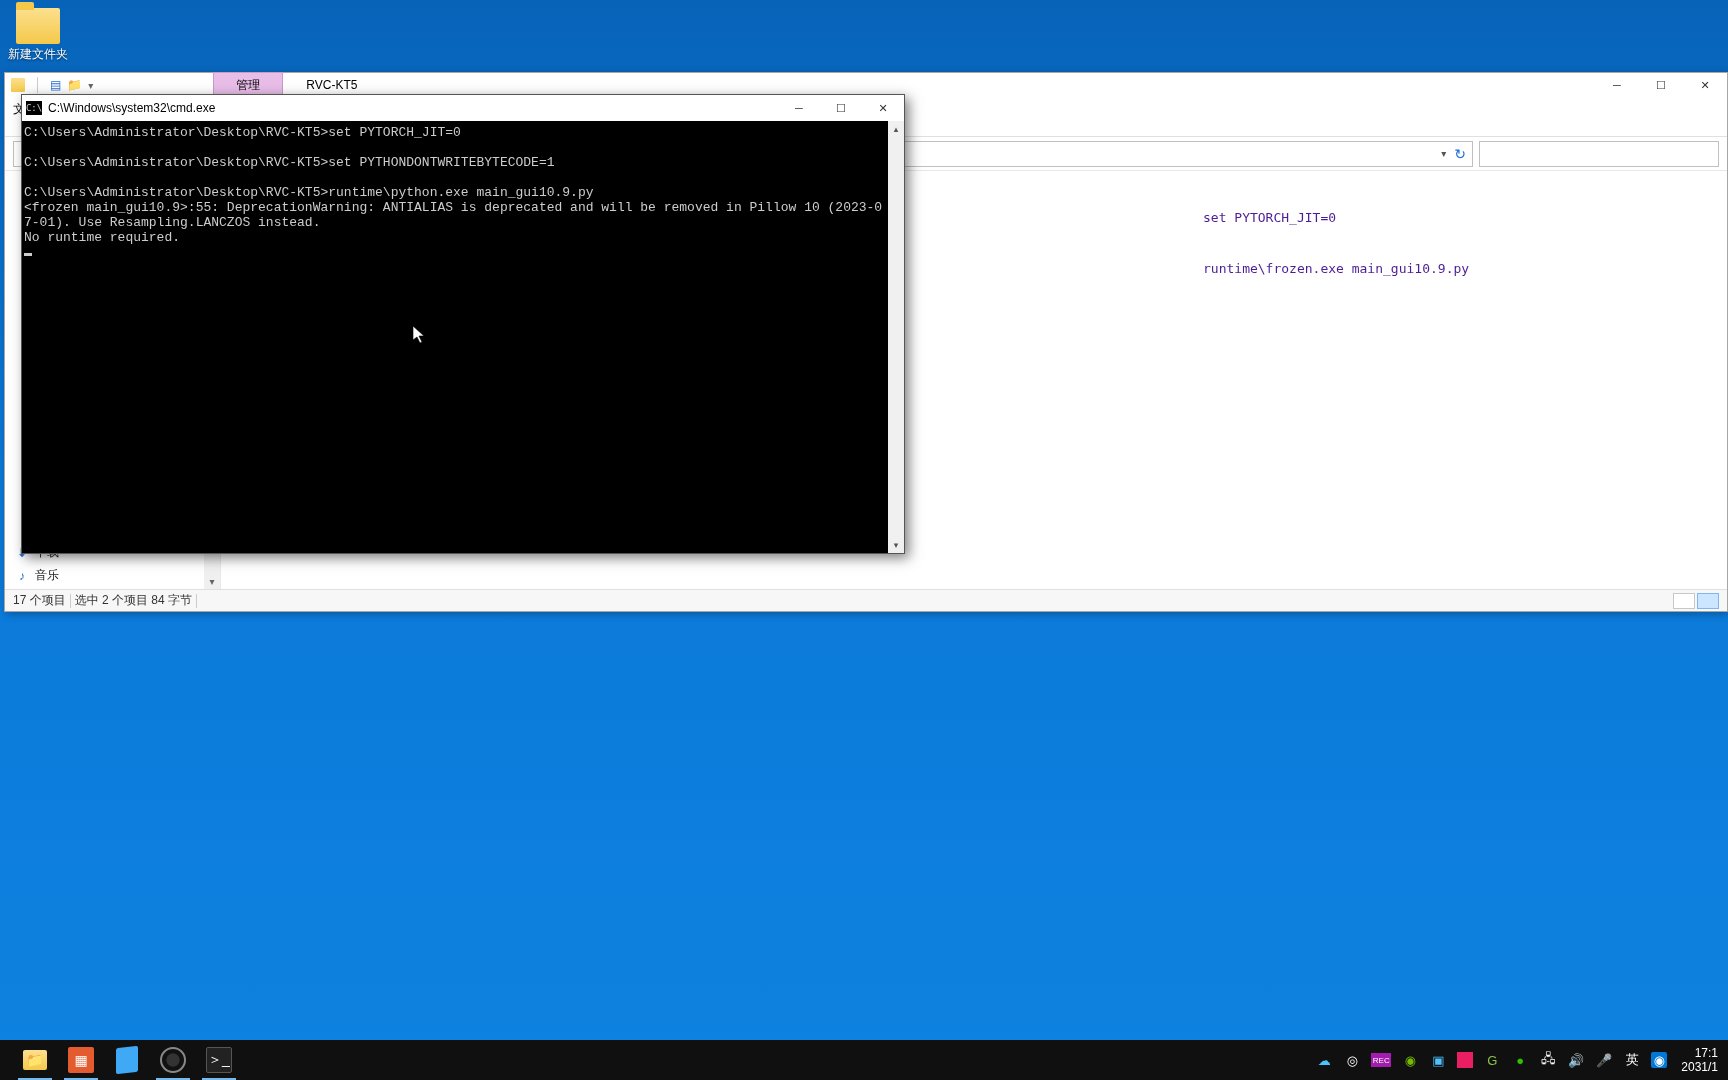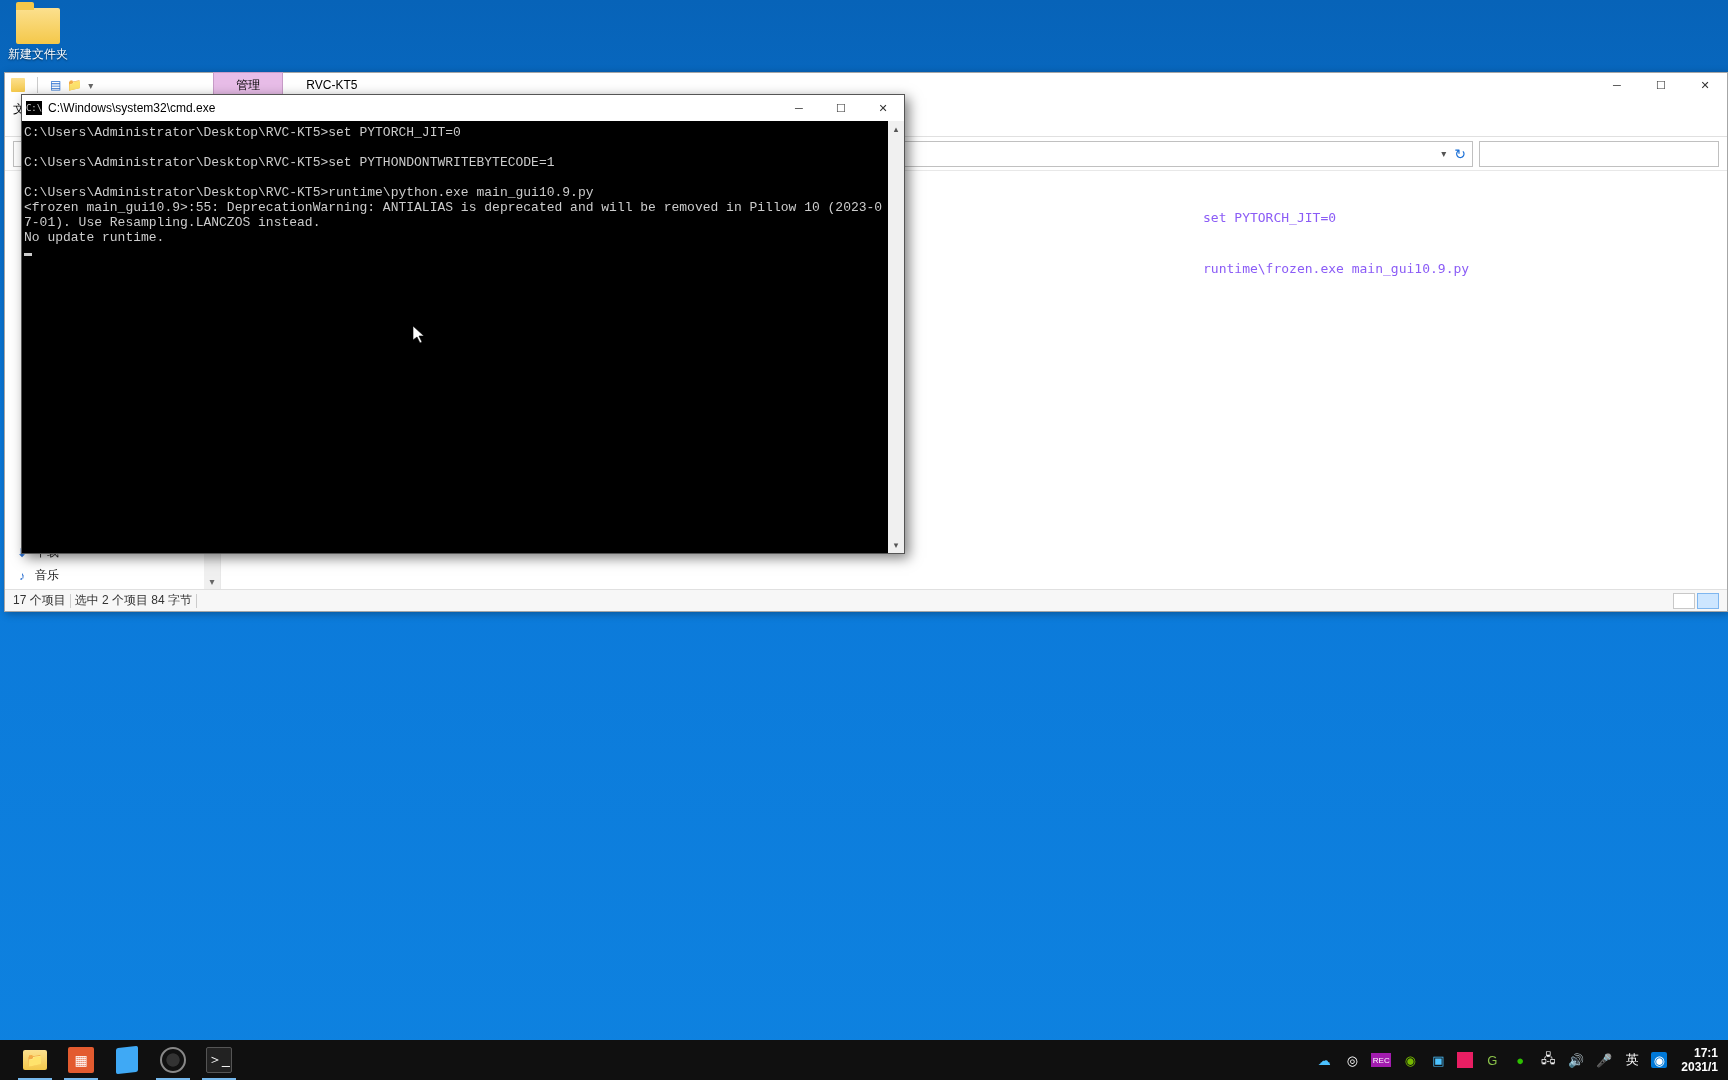--- a/index.html
+++ b/index.html
@@ -34,21 +34,21 @@
 
 .explorer .body { position:absolute; top:98px; bottom:22px; left:0; right:0; display:flex; }
 .explorer .sidebar { width:216px; border-right:1px solid #e8e8e8; overflow:hidden; position:relative; }
 .explorer .side-items { position:absolute; bottom:2px; left:6px; right:6px; }
 .explorer .side-item { display:flex; align-items:center; gap:6px; padding:3px 4px; font-size:12px; color:#222; }
 .explorer .side-item .si-icon { width:14px; height:14px; display:flex; align-items:center; justify-content:center; }
 .explorer .side-scroll { position:absolute; right:0; top:0; bottom:0; width:16px; background:#f0f0f0; display:flex; align-items:flex-end; justify-content:center; }
 .explorer .side-scroll .thumb { color:#666; font-size:10px; padding-bottom:2px; }
 
 .explorer .content { flex:1; position:relative; background:#fff; }
-.explorer .preview-pane { position:absolute; top:4px; right:4px; width:520px; font-family: "NSimSun","SimSun","Consolas",monospace; font-size:13px; line-height:17px; color:#8b5cf6; white-space:pre; }
+.explorer .preview-pane { position:absolute; top:4px; right:4px; width:520px; font-family: "NSimSun","SimSun","Consolas",monospace; font-size:13px; line-height:17px; color:#4c1d95; white-space:pre; }
 
 .explorer .statusbar { position:absolute; bottom:0; left:0; right:0; height:22px; background:#f7f7f7; border-top:1px solid #e0e0e0; display:flex; align-items:center; gap:4px; padding:0 8px; font-size:12px; color:#333; }
 .explorer .status-sep { width:1px; height:14px; background:#ccc; }
 .explorer .status-right { margin-left:auto; display:flex; gap:2px; }
 .explorer .view-btn { width:22px; height:16px; border:1px solid #c8c8c8; background:#fff; }
 .explorer .view-btn.active { background:#cde6ff; border-color:#7eb6ef; }
 
 
 .cmd { position: absolute; top: 94px; left: 21px; width: 884px; height: 460px; background:#fff; border:1px solid #555; box-shadow: 4px 4px 12px rgba(0,0,0,.5); display:flex; flex-direction:column; }
 .cmd .titlebar { height:26px; background:#fff; display:flex; align-items:center; font-size:12px; padding-left:4px; }
@@ -64,21 +64,21 @@
 
 .mouse-cursor { position:absolute; top:326px; left:413px; color:#fff; font-size:16px; text-shadow:0 0 2px #000; pointer-events:none; }
 
 
 .taskbar { position:absolute; bottom:0; left:0; right:0; height:40px; background:#101010; display:flex; align-items:center; }
 .taskbar .tb-item { width:46px; height:40px; display:flex; align-items:center; justify-content:center; position:relative; }
 .taskbar .tb-item.running::after { content:""; position:absolute; bottom:0; left:6px; right:6px; height:2px; background:#76b9ed; }
 .taskbar .tb-sq { width:26px; height:26px; border-radius:2px; display:flex; align-items:center; justify-content:center; font-size:14px; color:#fff; }
 .taskbar .tray { margin-left:auto; display:flex; align-items:center; gap:10px; padding-right:6px; color:#fff; font-size:12px; }
 .taskbar .tray-icon { width:18px; height:18px; display:flex; align-items:center; justify-content:center; font-size:13px; }
-.taskbar .clock { text-align:right; line-height:14px; font-size:12px; padding:0 4px;font-weight:bold; }
+.taskbar .clock { text-align:right; line-height:14px; font-size:12px; padding:0 4px; }
 
 svg { display:block; }
 </style>
 </head>
 <body>
 
 <div class="desktop-icon">
   <div class="folder-glyph"></div>
   <div>新建文件夹</div>
 </div>
@@ -161,21 +161,21 @@
       <div class="win-btn close">✕</div>
     </div>
   </div>
   <div class="term-wrap">
     <div class="term"><span>C:\Users\Administrator\Desktop\RVC-KT5&gt;set PYTORCH_JIT=0</span>
 <span></span>
 <span>C:\Users\Administrator\Desktop\RVC-KT5&gt;set PYTHONDONTWRITEBYTECODE=1</span>
 <span></span>
 <span>C:\Users\Administrator\Desktop\RVC-KT5&gt;runtime\python.exe main_gui10.9.py</span>
 <span>&lt;frozen main_gui10.9&gt;:55: DeprecationWarning: ANTIALIAS is deprecated and will be removed in Pillow 10 (2023-07-01). Use Resampling.LANCZOS instead.</span>
-<span>No update runtime.</span>
+<span>No runtime required.</span>
 <span class="cursor"></span></div>
     <div class="scrollbar">
       <div class="sb-btn">▴</div>
       <div class="sb-track"></div>
       <div class="sb-btn">▾</div>
     </div>
   </div>
 </div>
 
 <div class="mouse-cursor">

